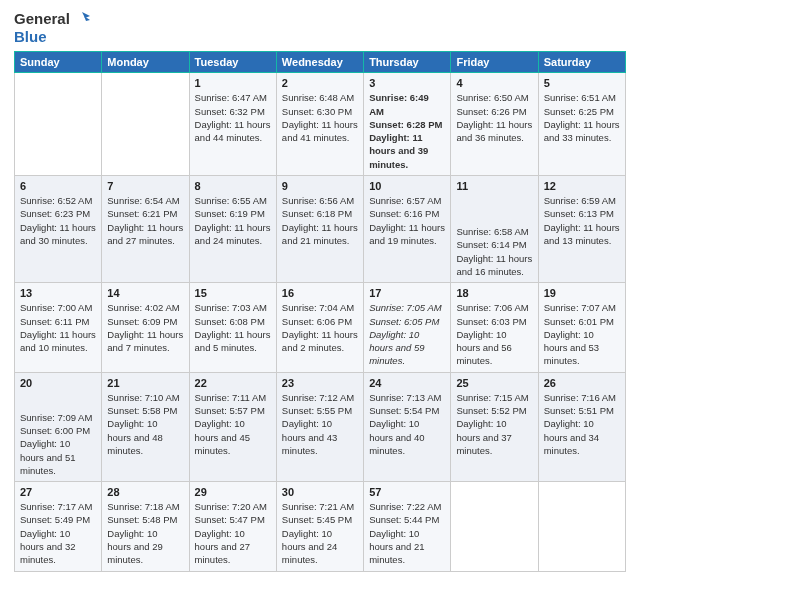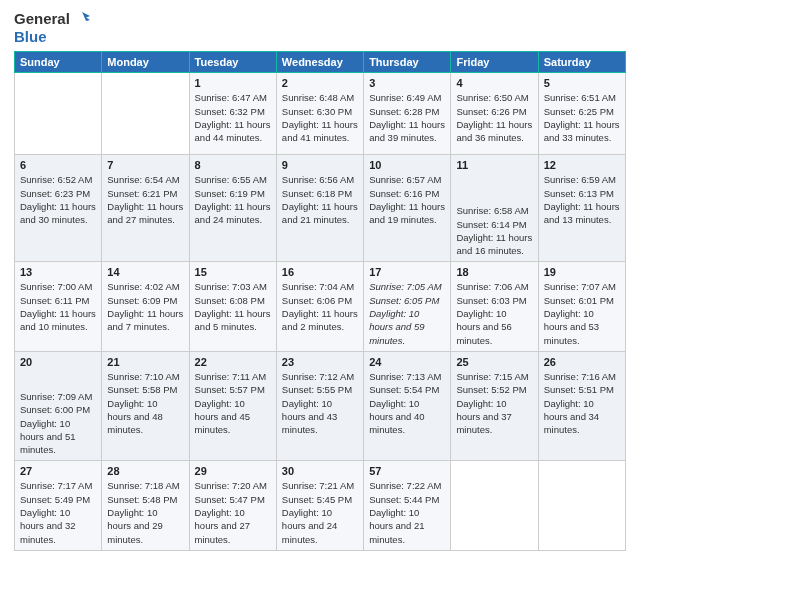--- a/index.html
+++ b/index.html
@@ -128,21 +128,21 @@
 Daylight: 11 hours and 44 minutes.</div>
           </td>
           <td>
             <span class="day-num">2</span>
             <div class="day-info" style="white-space: pre-line;">Sunrise: 6:48 AM
 Sunset: 6:30 PM
 Daylight: 11 hours and 41 minutes.</div>
           </td>
           <td>
             <span class="day-num">3</span>
-            <div class="day-info" style="white-space: pre-line;">Sunrise: 6:49 AM
+            <div class="day-info" style="white-space: pre-line; font-weight: bold;">Sunrise: 6:49 AM
 Sunset: 6:28 PM
 Daylight: 11 hours and 39 minutes.</div>
           </td>
           <td>
             <span class="day-num">4</span>
             <div class="day-info" style="white-space: pre-line;">Sunrise: 6:50 AM
 Sunset: 6:26 PM
 Daylight: 11 hours and 36 minutes.</div>
           </td>
           <td>

